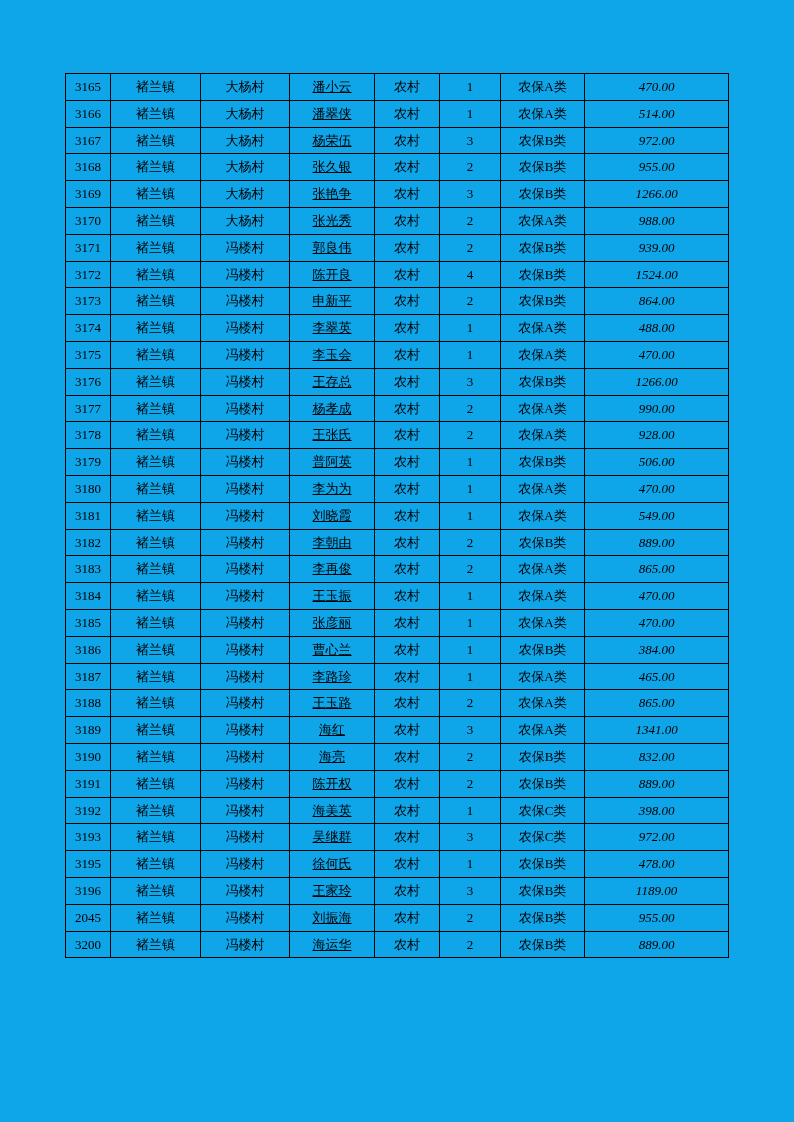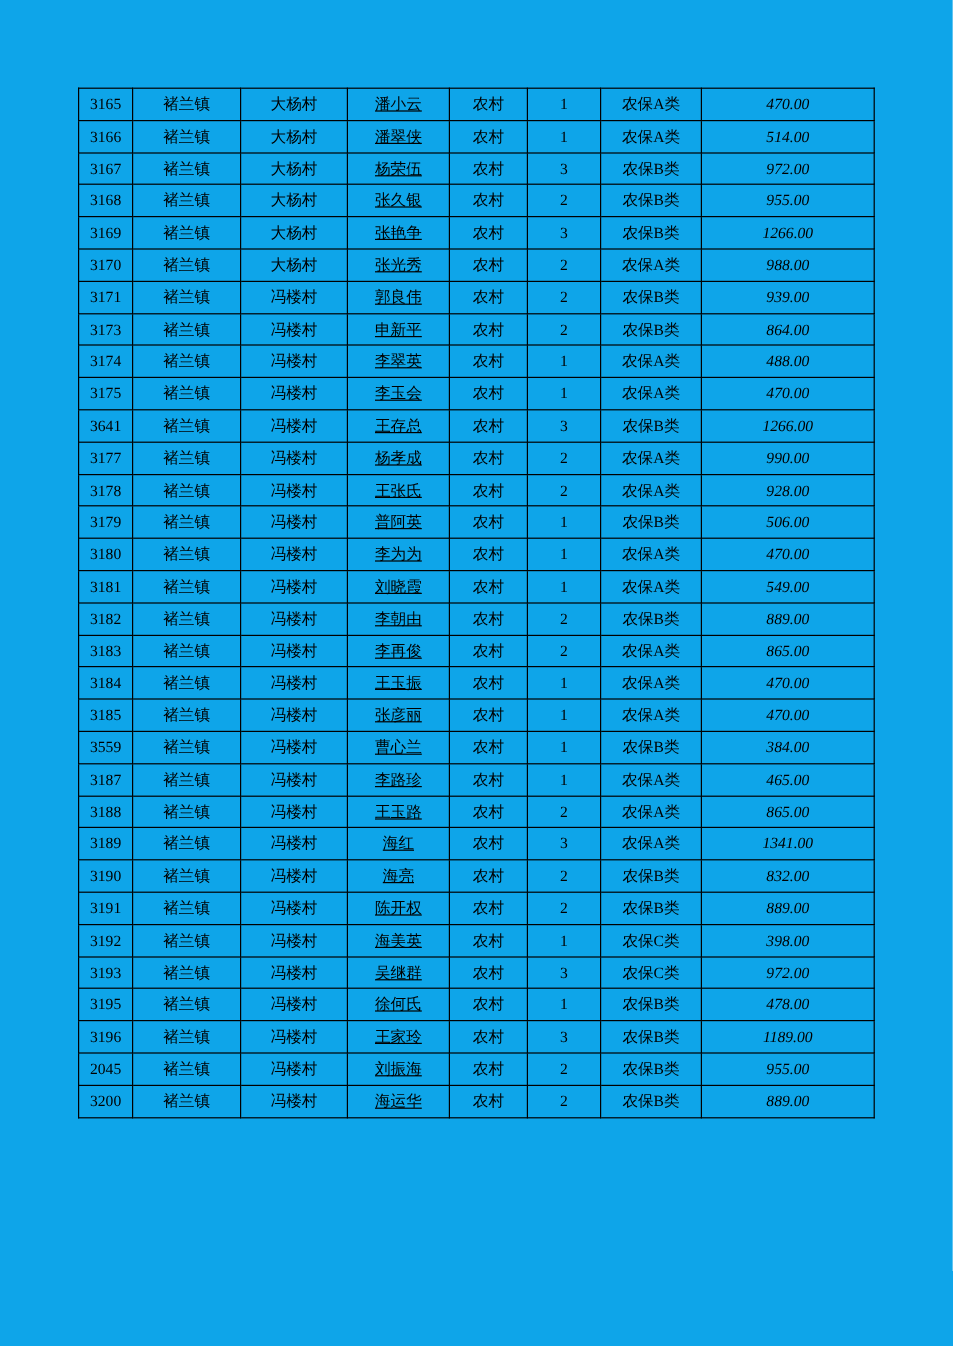--- a/index.html
+++ b/index.html
@@ -112,20 +112,30 @@
           <td class="col-serial">3171</td>
           <td class="col-town">褚兰镇</td>
           <td class="col-village">冯楼村</td>
           <td class="col-name">郭良伟</td>
           <td class="col-residence">农村</td>
           <td class="col-count">2</td>
           <td class="col-category">农保B类</td>
           <td class="col-amount">939.00</td>
         </tr>
         <tr>
+          <td class="col-serial">3172</td>
+          <td class="col-town">褚兰镇</td>
+          <td class="col-village">冯楼村</td>
+          <td class="col-name">陈开良</td>
+          <td class="col-residence">农村</td>
+          <td class="col-count">4</td>
+          <td class="col-category">农保B类</td>
+          <td class="col-amount">1524.00</td>
+        </tr>
+        <tr>
           <td class="col-serial">3173</td>
           <td class="col-town">褚兰镇</td>
           <td class="col-village">冯楼村</td>
           <td class="col-name">申新平</td>
           <td class="col-residence">农村</td>
           <td class="col-count">2</td>
           <td class="col-category">农保B类</td>
           <td class="col-amount">864.00</td>
         </tr>
         <tr>
@@ -142,21 +152,21 @@
           <td class="col-serial">3175</td>
           <td class="col-town">褚兰镇</td>
           <td class="col-village">冯楼村</td>
           <td class="col-name">李玉会</td>
           <td class="col-residence">农村</td>
           <td class="col-count">1</td>
           <td class="col-category">农保A类</td>
           <td class="col-amount">470.00</td>
         </tr>
         <tr>
-          <td class="col-serial">3641</td>
+          <td class="col-serial">3176</td>
           <td class="col-town">褚兰镇</td>
           <td class="col-village">冯楼村</td>
           <td class="col-name">王存总</td>
           <td class="col-residence">农村</td>
           <td class="col-count">3</td>
           <td class="col-category">农保B类</td>
           <td class="col-amount">1266.00</td>
         </tr>
         <tr>
           <td class="col-serial">3177</td>
@@ -242,21 +252,21 @@
           <td class="col-serial">3185</td>
           <td class="col-town">褚兰镇</td>
           <td class="col-village">冯楼村</td>
           <td class="col-name">张彦丽</td>
           <td class="col-residence">农村</td>
           <td class="col-count">1</td>
           <td class="col-category">农保A类</td>
           <td class="col-amount">470.00</td>
         </tr>
         <tr>
-          <td class="col-serial">3559</td>
+          <td class="col-serial">3186</td>
           <td class="col-town">褚兰镇</td>
           <td class="col-village">冯楼村</td>
           <td class="col-name">曹心兰</td>
           <td class="col-residence">农村</td>
           <td class="col-count">1</td>
           <td class="col-category">农保B类</td>
           <td class="col-amount">384.00</td>
         </tr>
         <tr>
           <td class="col-serial">3187</td>

